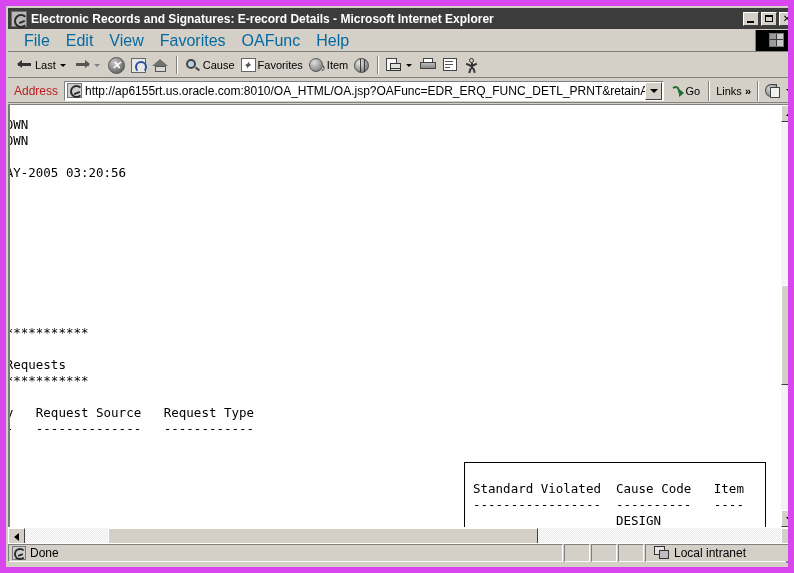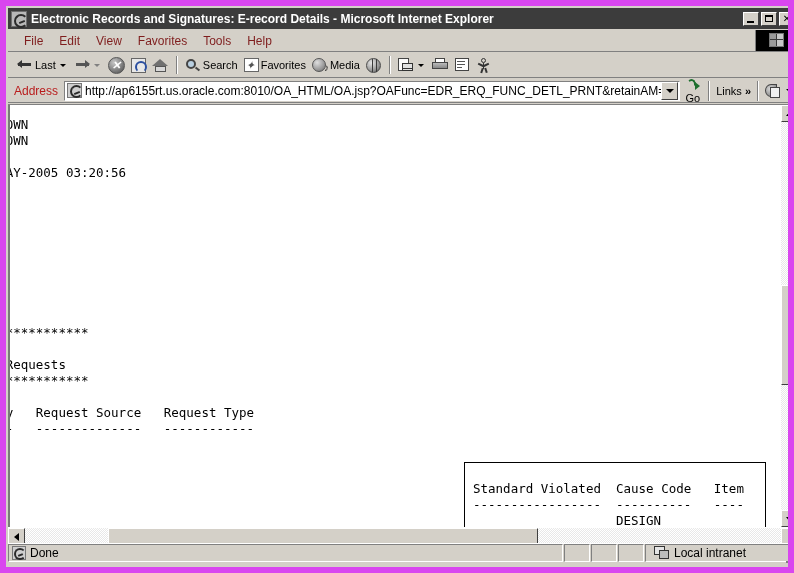--- a/index.html
+++ b/index.html
@@ -109,22 +109,22 @@
     left: 2px; top: 24px;
     width: 790px; height: 22px;
     background: #d4d0c8;
     display: flex;
     align-items: center;
     box-sizing: border-box;
     border-bottom: 1px solid #808080;
   }
   .menu-items { display: flex; align-items: center; padding-left: 8px; }
   .menu-item {
-    font-size: 12px;
-    color: #7f1d1d;
+    font-size: 16px;
+    color: #0369a1;
     padding: 2px 8px;
     white-space: nowrap;
   }
   .menu-spacer { flex: 1 1 auto; }
   .ie-logo-box {
     width: 40px; height: 21px;
     background: #000000;
     margin-right: 2px;
     position: relative;
     border-left: 1px solid #808080;
@@ -468,21 +468,20 @@
     border-left: 4px solid transparent;
     border-right: 4px solid transparent;
     border-top: 4px solid #000;
   }
   .go-btn {
     display: flex; align-items: center;
     gap: 2px;
     padding: 0 6px 0 6px;
     font-size: 12px;
     white-space: nowrap;
-    flex-direction: column;
   }
   .ico-go { width: 14px; height: 13px; position: relative; }
   .ico-go .arc {
     position: absolute; left: 1px; top: 2px;
     width: 9px; height: 8px;
     border: 2px solid #1d6f2e;
     border-radius: 50% 50% 0 0 / 70% 70% 0 0;
     border-bottom-color: transparent;
     border-left-color: transparent;
     box-sizing: border-box;
@@ -766,21 +765,21 @@
         </div>
     </div>
   </div>
 
   <div class="menubar">
     <div class="menu-items">
       <div class="menu-item">File</div>
       <div class="menu-item">Edit</div>
       <div class="menu-item">View</div>
       <div class="menu-item">Favorites</div>
-      <div class="menu-item">Tools</div>
+      <div class="menu-item">OAFunc</div>
       <div class="menu-item">Help</div>
     </div>
     <div class="menu-spacer"></div>
     <div class="ie-logo-box">
       <span class="flag"></span>
     </div>
   </div>
 
   <div class="toolbar">
     <div class="tb-btn">
@@ -813,34 +812,34 @@
           <i class="roof"></i>
           <i class="body"></i>
         </span>
     </div>
     <span class="tb-sep"></span>
     <div class="tb-btn">
       <span class="ico ico-search">
           <i class="lens"></i>
           <i class="hnd"></i>
         </span>
-      <span class="tb-label">Search</span>
+      <span class="tb-label">Cause</span>
     </div>
     <div class="tb-btn">
       <span class="ico ico-fav">
           <i class="star">✦</i>
         </span>
       <span class="tb-label">Favorites</span>
     </div>
     <div class="tb-btn">
       <span class="ico ico-media">
           <i class="globe"></i>
           <i class="note">♪</i>
         </span>
-      <span class="tb-label">Media</span>
+      <span class="tb-label">Item</span>
     </div>
     <div class="tb-btn">
       <span class="ico ico-hist">
           <i class="globe"></i>
         </span>
     </div>
     <span class="tb-sep"></span>
     <div class="tb-btn">
       <span class="ico ico-mail">
           <i class="pg"></i>

